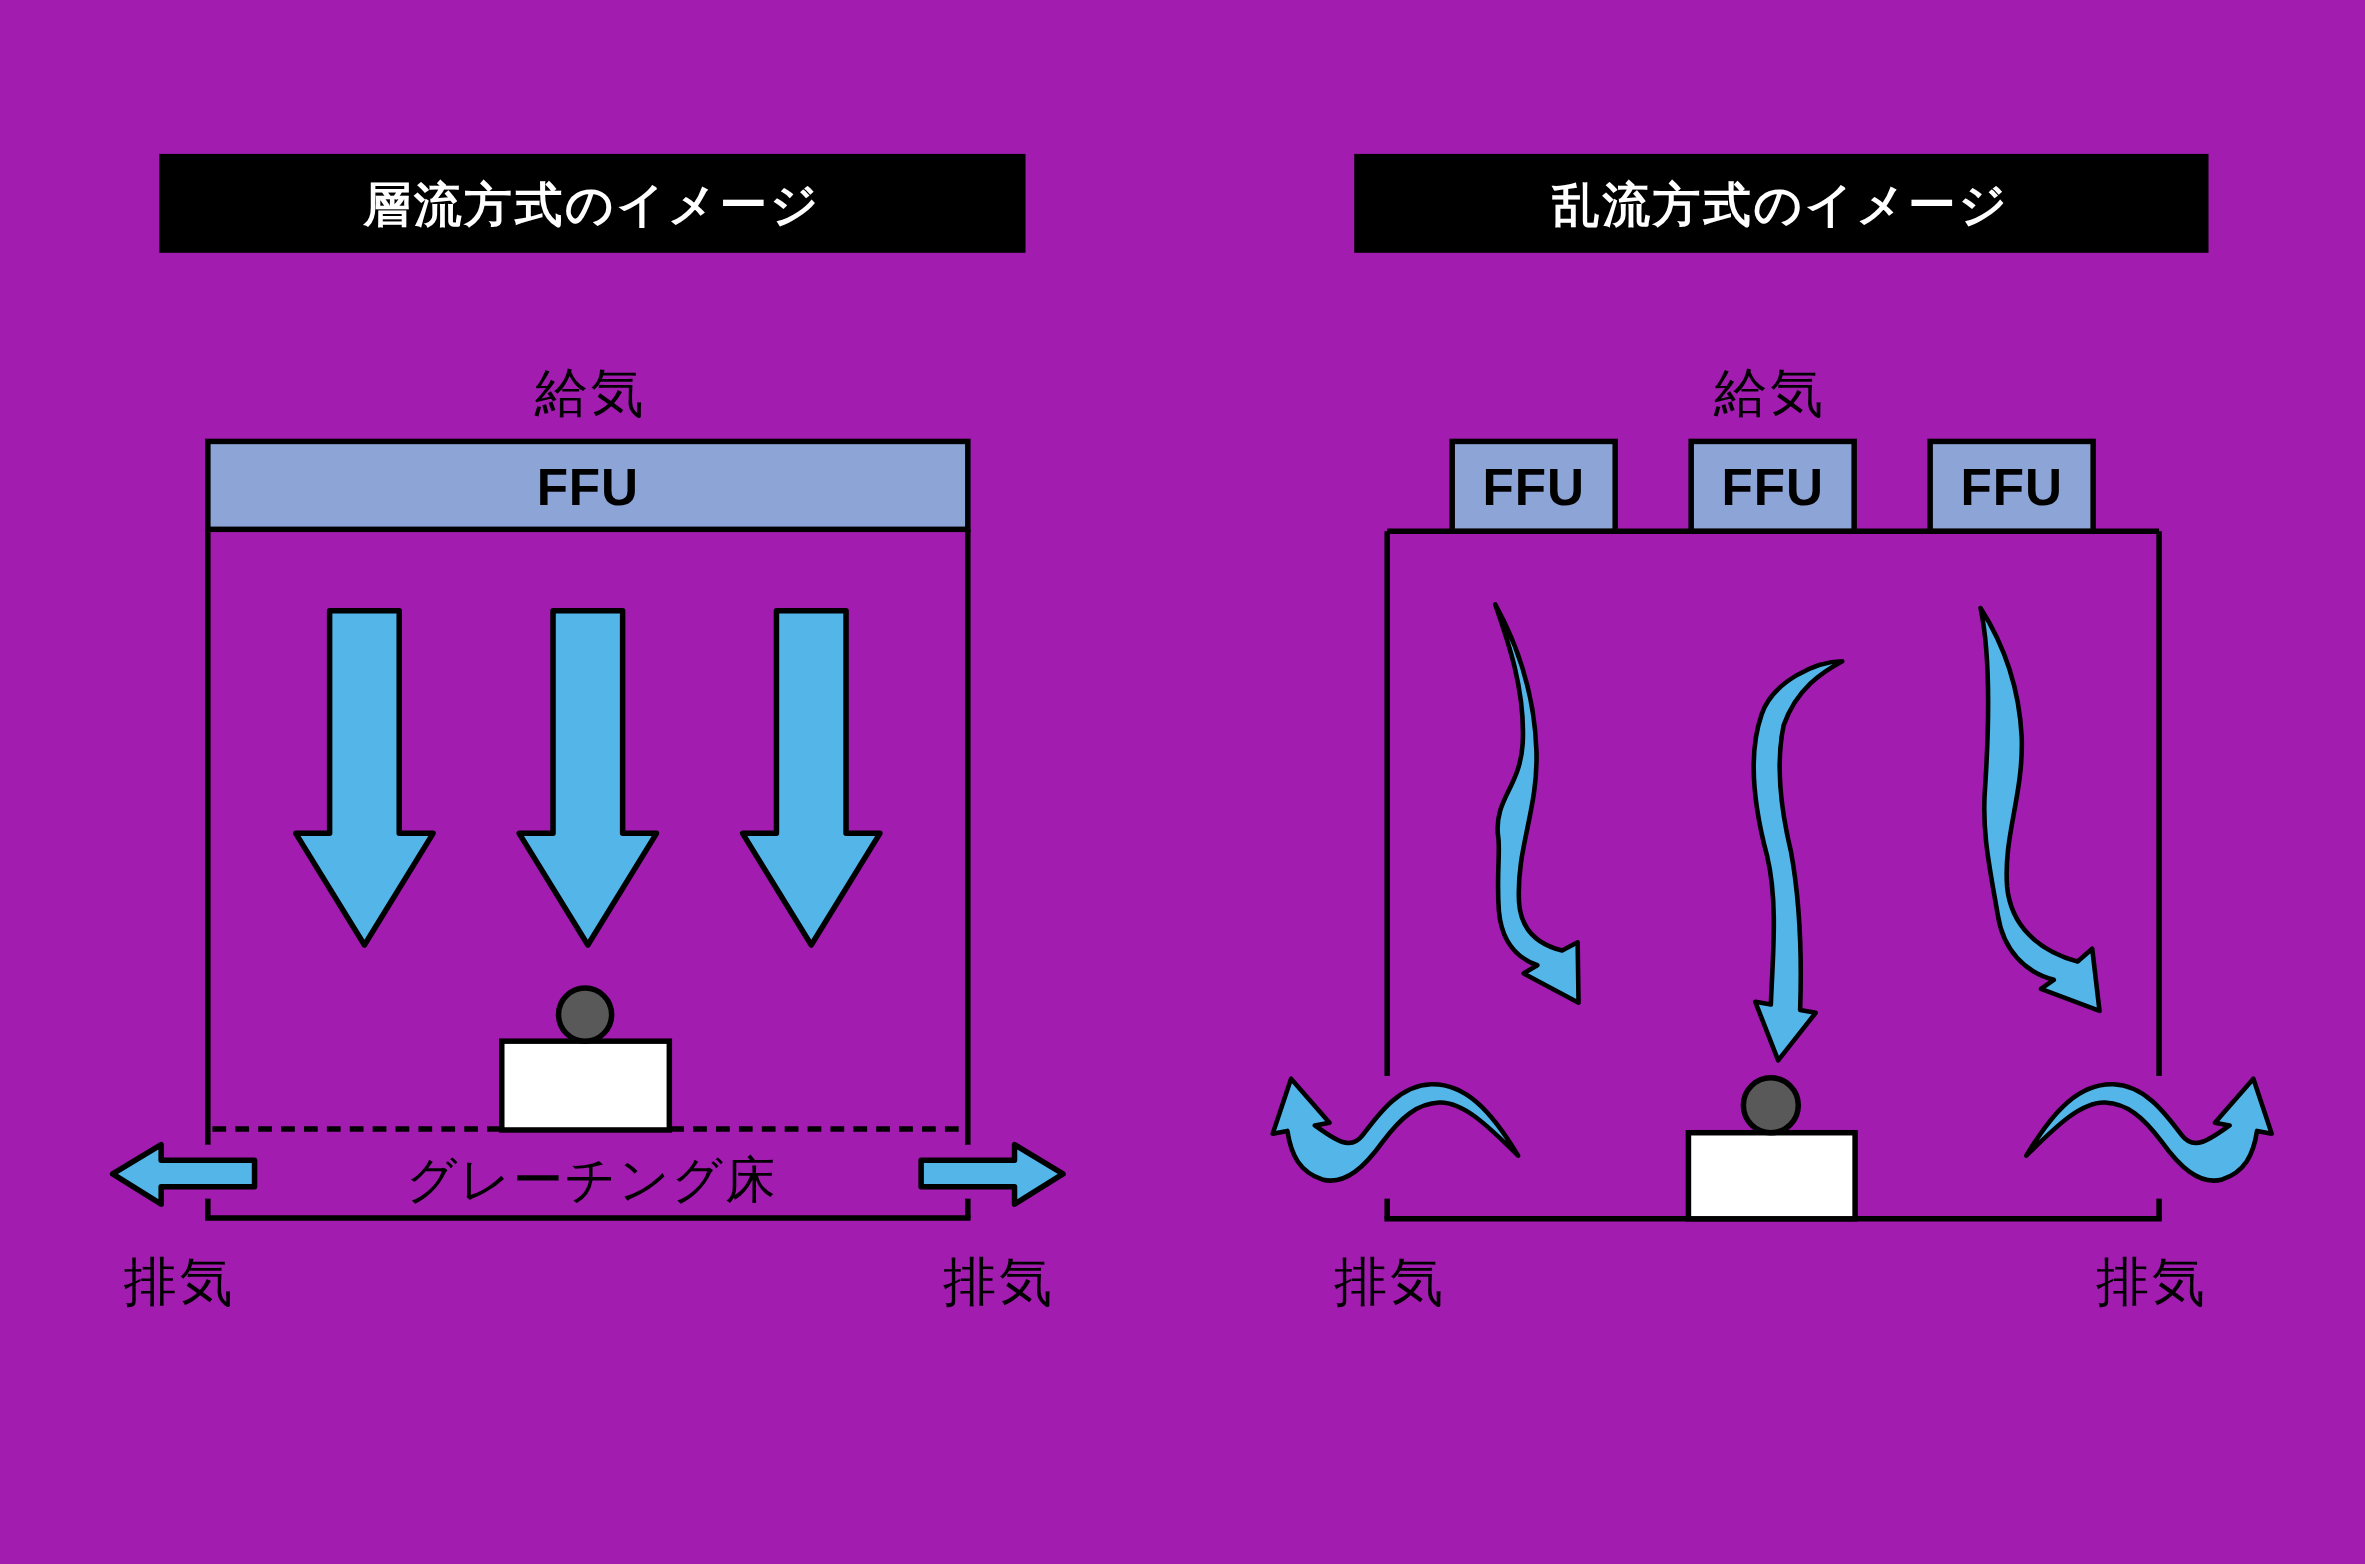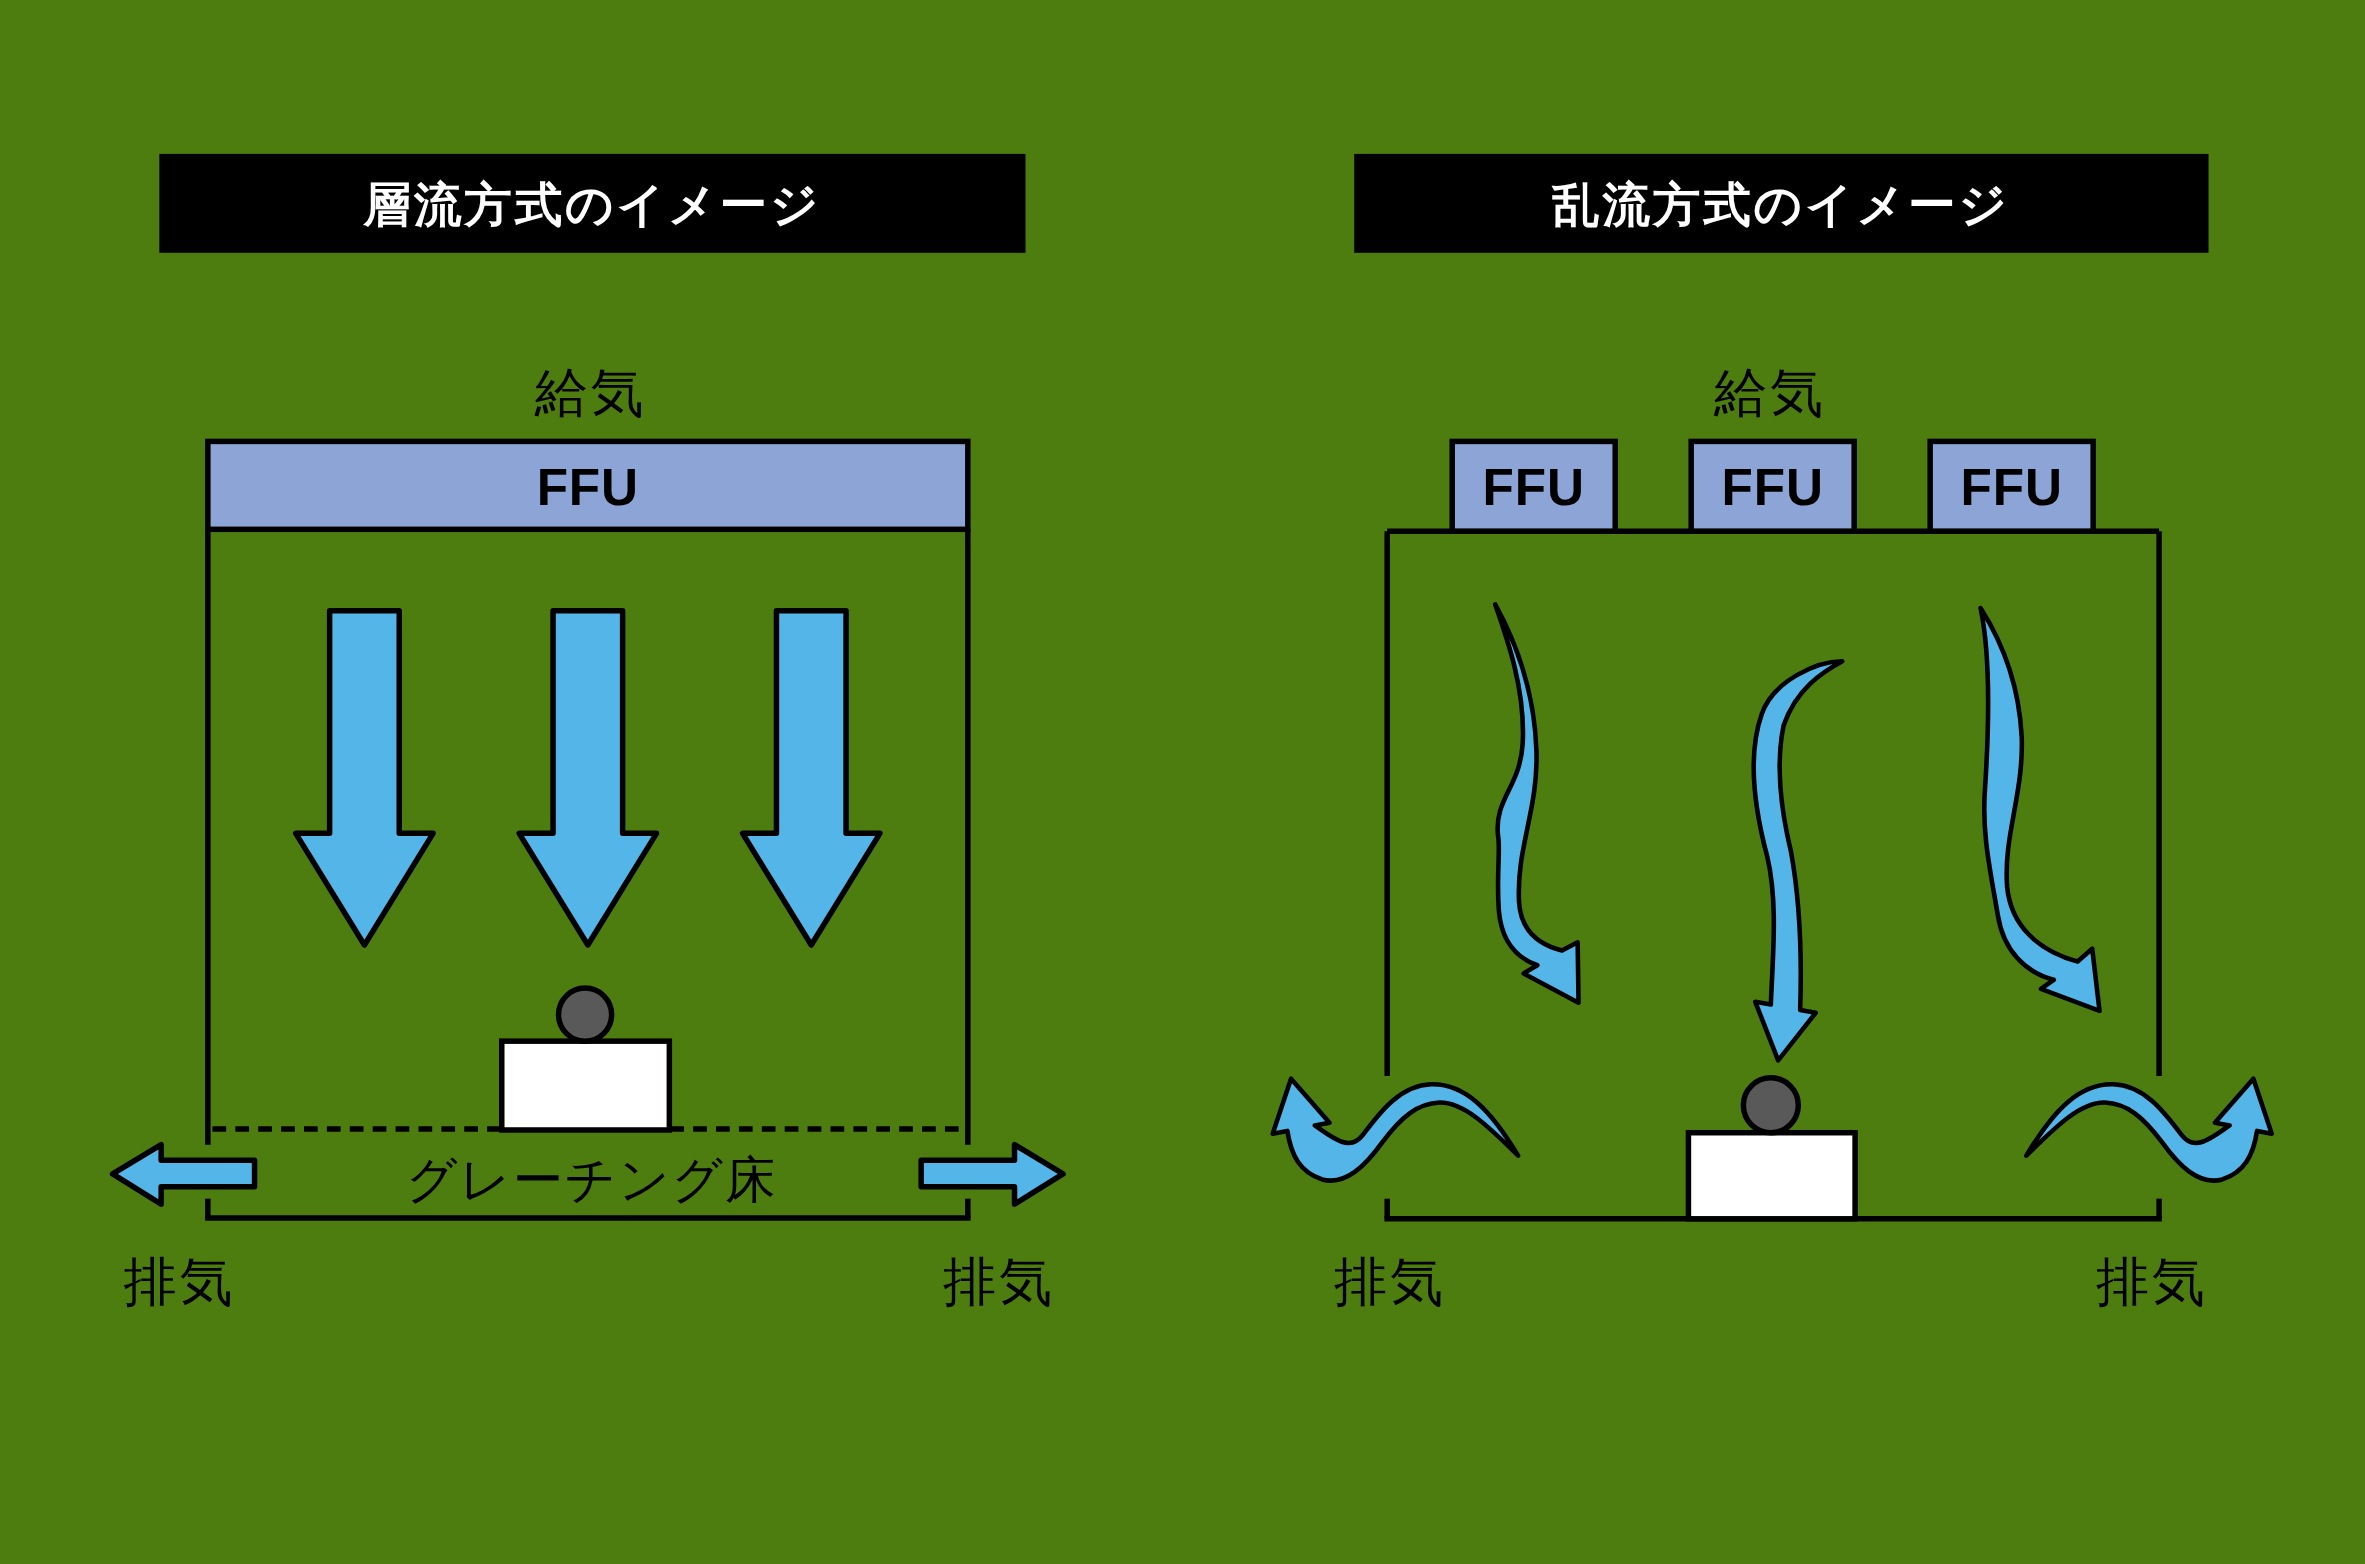--- a/index.html
+++ b/index.html
@@ -5,21 +5,21 @@
   :root{
     --arrow_blue:#53B5E8;
     --ffu_blue:#8DA5D6;
     --object_gray:#595959;
     --title_bar_black:#000000;
     --title_text_white:#FFFFFF;
     --line_black:#000000;
   }
   html,body{margin:0;padding:0;background:#ffffff;}
   .stage{
-    width:2366px;height:1565px;background:#4d7c0f;position:relative;
+    width:2366px;height:1565px;background:#a21caf;position:relative;
     font-family:"Liberation Sans","DejaVu Sans",sans-serif;
   }
   svg{display:block;width:2366px;height:1565px;}
   .title-bar{fill:var(--title_bar_black,#000);}
   .title-text{
     fill:var(--title_text_white,#fff);
     font-size:52px;font-weight:bold;letter-spacing:3px;
     text-anchor:middle;dominant-baseline:central;
   }
   .jp-label{

